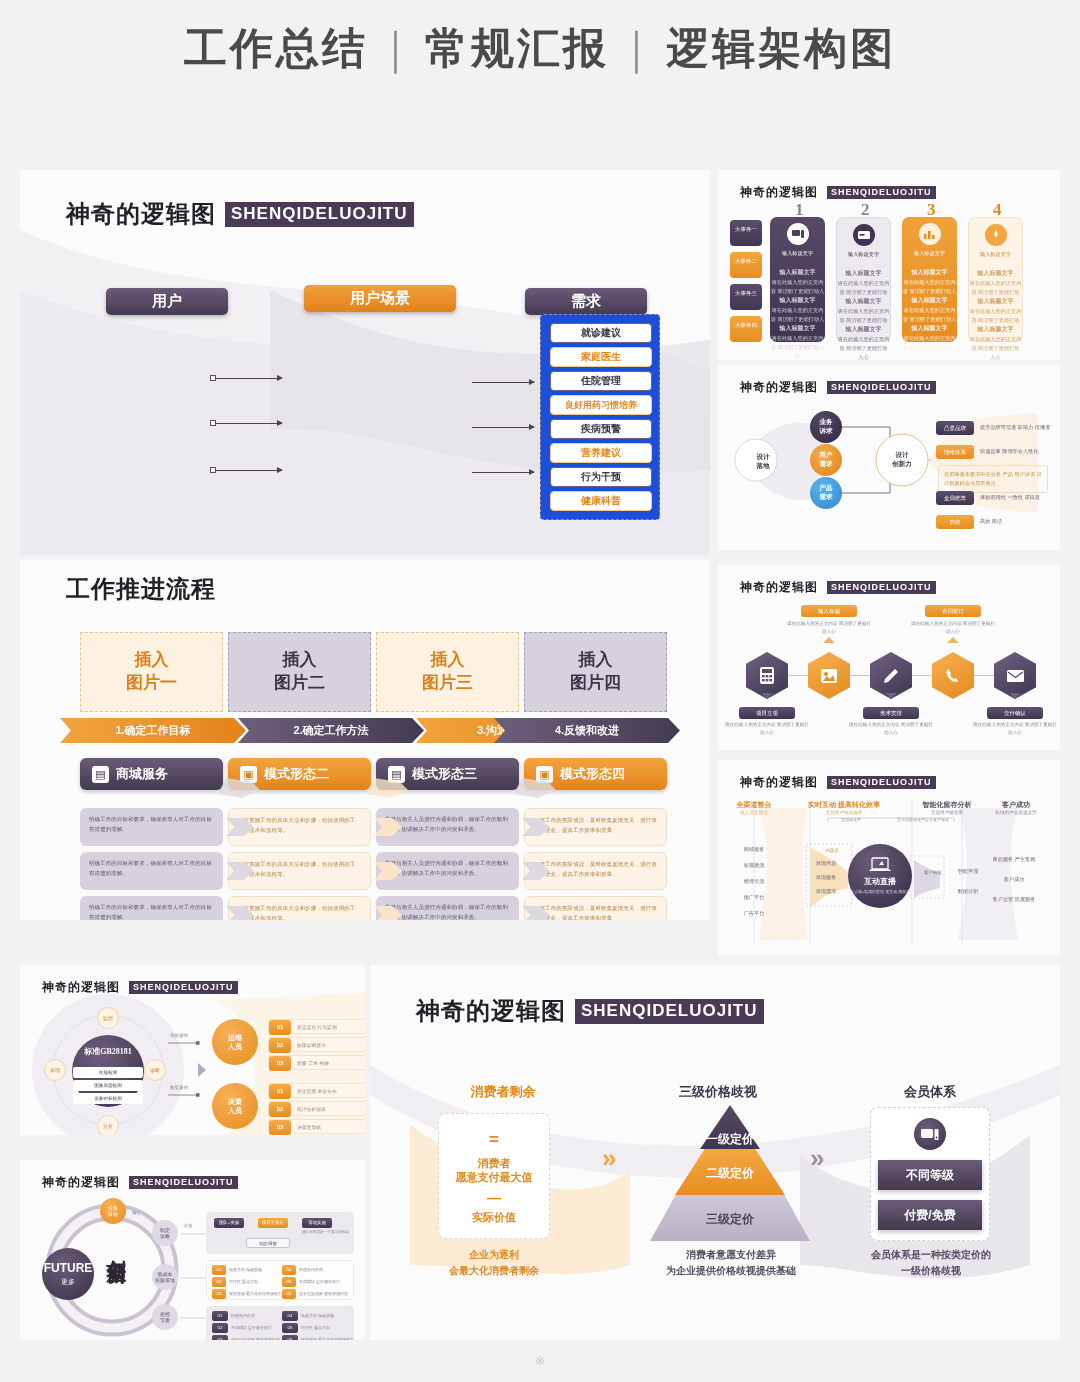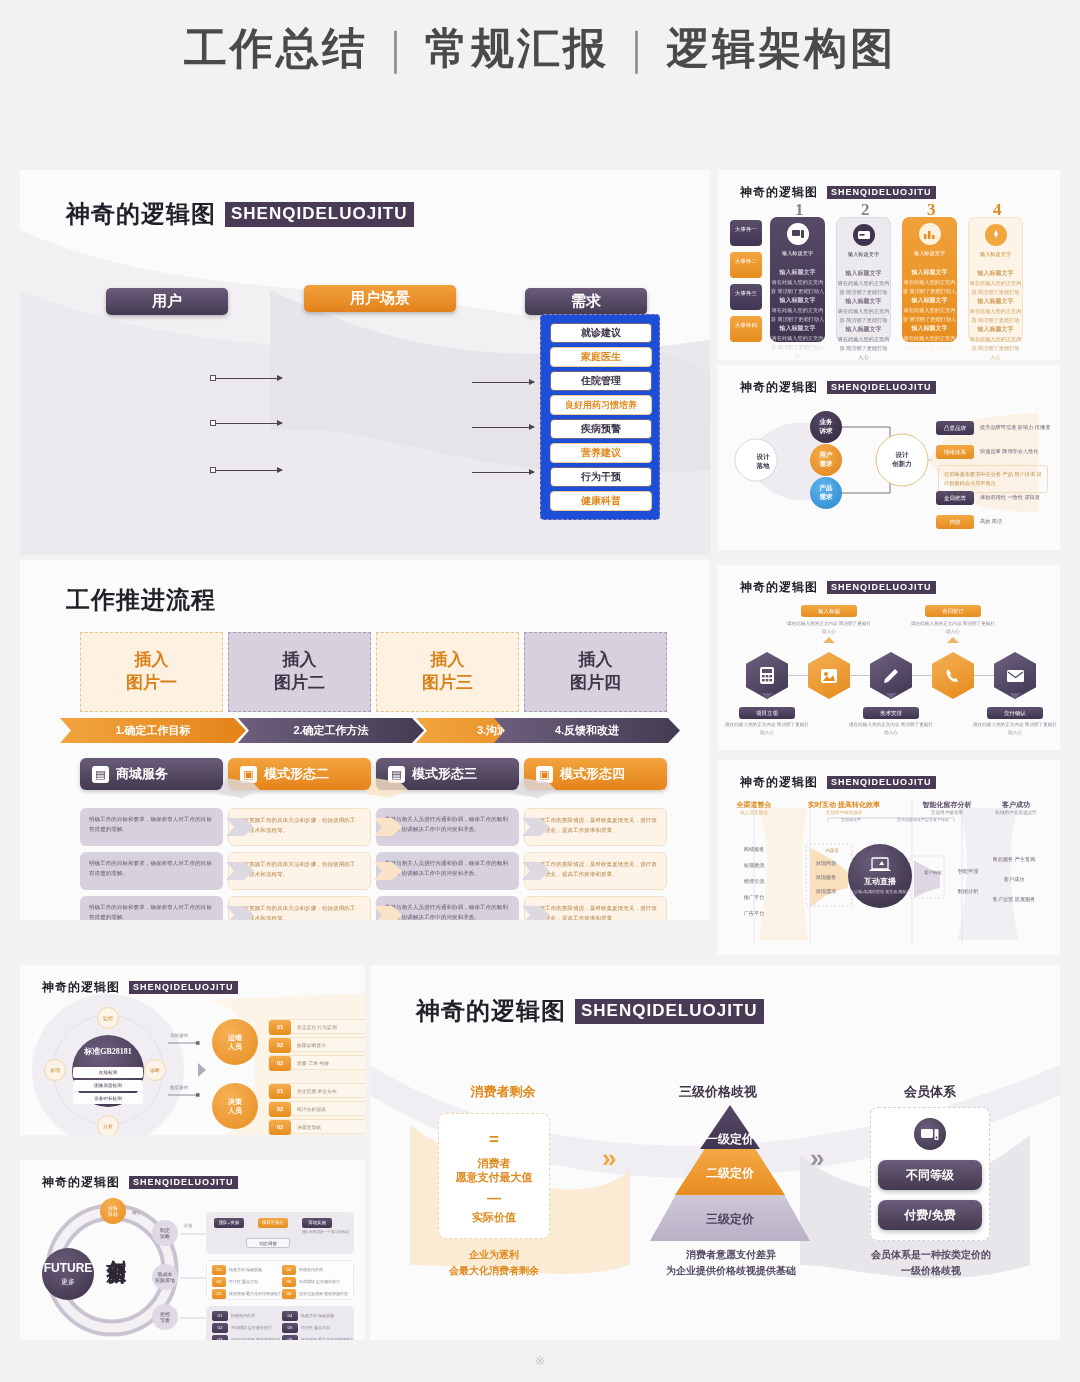--- a/index.html
+++ b/index.html
@@ -82,21 +82,21 @@
   .need-item.p{border:1px solid #6d6080;color:#3b3347;}
   .need-item.o{border:1px solid #f0c98f;color:#e08a1e;}
   .monitor{position:absolute;left:330px;top:155px;}
   .arr{position:absolute;height:1px;background:#4b4352;}
   .arr:after{content:"";position:absolute;right:-1px;top:-3px;
     border-left:6px solid #4b4352;border-top:3.5px solid transparent;
     border-bottom:3.5px solid transparent;}
   .dotsq{position:absolute;width:6px;height:6px;border:1px solid #5a5065;background:#fff;}
   
   #pB{left:20px;top:400px;width:690px;height:360px;}
-  .pB-head{position:absolute;left:46px;top:24px;}
+  .pB-head{position:absolute;left:46px;top:13px;}
   .imgbox{position:absolute;top:72px;width:143px;height:80px;
     font-family:"Liberation Serif","DejaVu Serif",serif;
     font-size:17px;font-weight:bold;text-align:center;
     display:flex;flex-direction:column;justify-content:center;line-height:1.35;}
   .imgbox.o{background:#fdf1e1;border:1px dashed #e9c38c;color:#d9821a;}
   .imgbox.p{background:#d6d1dd;border:1px dashed #a79cb8;color:#3e3549;}
   .chev{position:absolute;top:158px;height:25px;color:#fff;font-size:11px;
     font-weight:bold;line-height:25px;text-align:center;}
   .chev.o{background:linear-gradient(90deg,#f2a43e,#e4831a);}
   .chev.p{background:linear-gradient(90deg,#6d5f7c,#453b53);}
@@ -200,21 +200,21 @@
   .hchip.o{background:linear-gradient(180deg,#f3a844,#e78d20);}
   
   .itop{position:absolute;font-size:13px;font-weight:bold;text-align:center;}
   .ibox{position:absolute;border-radius:8px;}
   .pyr{position:absolute;}
   .ptier{position:absolute;color:#fff;font-size:12px;font-weight:bold;
     text-align:center;}
   .ichev{position:absolute;font-size:26px;font-weight:bold;}
   .icap{position:absolute;text-align:center;font-size:10px;line-height:1.55;font-weight:bold;}
   .mbtn{position:absolute;left:50%;margin-left:-52px;width:104px;height:30px;
-    border-radius:8px;background:linear-gradient(180deg,#6a5c79,#44394f);
+    border-radius:0;background:linear-gradient(180deg,#6a5c79,#44394f);
     color:#fff;font-size:12px;font-weight:bold;text-align:center;line-height:30px;
     box-shadow:0 2px 5px rgba(0,0,0,.25);}
   .watermark{position:absolute;left:0;bottom:14px;width:100%;text-align:center;
     color:#c9c9c9;font-size:13px;}
 </style>
 </head>
 <body>
 
 <div class="hdr">
   <h1>

